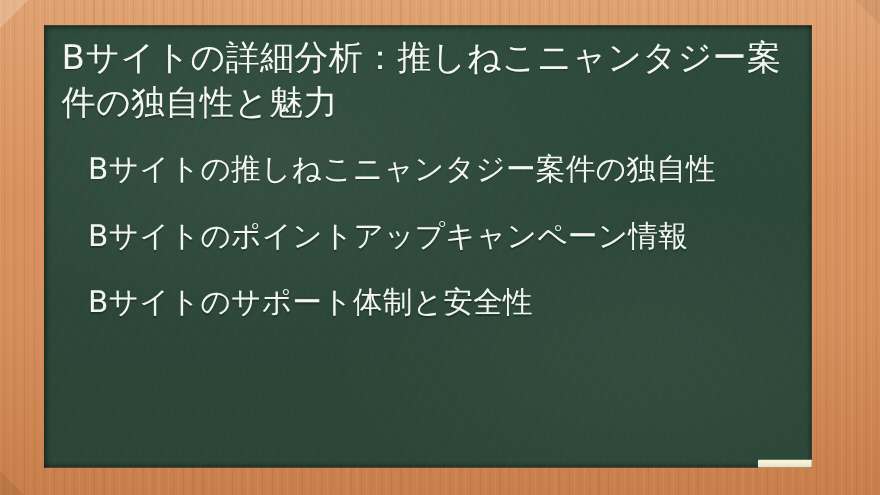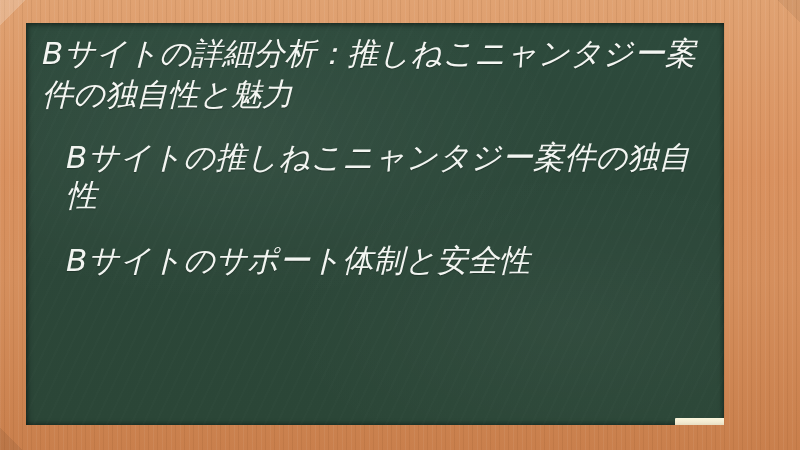--- a/index.html
+++ b/index.html
@@ -45,34 +45,33 @@
     background:
       linear-gradient(135deg, rgba(255,255,255,0.20) 0 18px, rgba(255,255,255,0) 18px),
       linear-gradient(225deg, rgba(0,0,0,0.06) 0 16px, rgba(0,0,0,0) 16px),
       linear-gradient(45deg,  rgba(0,0,0,0.07) 0 16px, rgba(0,0,0,0) 16px);
     pointer-events: none;
   }
 
   
   .board {
     position: absolute;
-    left: 26px;
+    left: 40px;
     top: 23px;
     width: 698px;
     height: 402px;
     box-sizing: border-box;
     background:
       radial-gradient(ellipse 70% 60% at 30% 28%, rgba(255,255,255,0.045) 0%, rgba(255,255,255,0) 70%),
       radial-gradient(ellipse 60% 55% at 78% 75%, rgba(255,255,255,0.030) 0%, rgba(255,255,255,0) 70%),
       linear-gradient(180deg, #2d4a3c 0%, #2c4739 55%, #2b4637 100%);
     box-shadow:
       inset 2px 2px 5px rgba(0,0,0,0.45),
       inset -2px -2px 4px rgba(0,0,0,0.28);
     overflow: hidden;
-    font-style: italic;
   }
   
   .board::after {
     content: "";
     position: absolute;
     inset: 0;
     background:
       repeating-linear-gradient(
         115deg,
         rgba(255,255,255,0.012) 0px,
@@ -102,21 +101,21 @@
     white-space: pre-line;
   }
 
   .topic-list {
     list-style: none;
     margin: 24px 0 0 0;
     padding: 0 0 0 28px;
   }
   .topic-item {
     color: #f2f5f1;
-    font-size: 31px;
+    font-size: 27px;
     line-height: 1.2;
     margin: 0 0 28px 0;
     letter-spacing: 0.2px;
     text-shadow: 0 1px 1px rgba(0,0,0,0.28);
   }
   .topic-item:last-child { margin-bottom: 12px; }
 
   
   .chalk-stick {
     position: absolute;
@@ -136,20 +135,21 @@
 <div class="frame">
 
   <div class="board">
 
     <div class="content">
 
       <h1 class="title">Bサイトの詳細分析：推しねこニャンタジー案件の独自性と魅力</h1>
 
       <ul class="topic-list">
         <li class="topic-item">Bサイトの推しねこニャンタジー案件の独自性</li>
+        <li class="topic-item">Bサイトのポイントアップキャンペーン情報</li>
         <li class="topic-item">Bサイトのサポート体制と安全性</li>
       </ul>
 
     </div>
 
     <div class="chalk-stick"></div>
 
   </div>
 
 </div>

